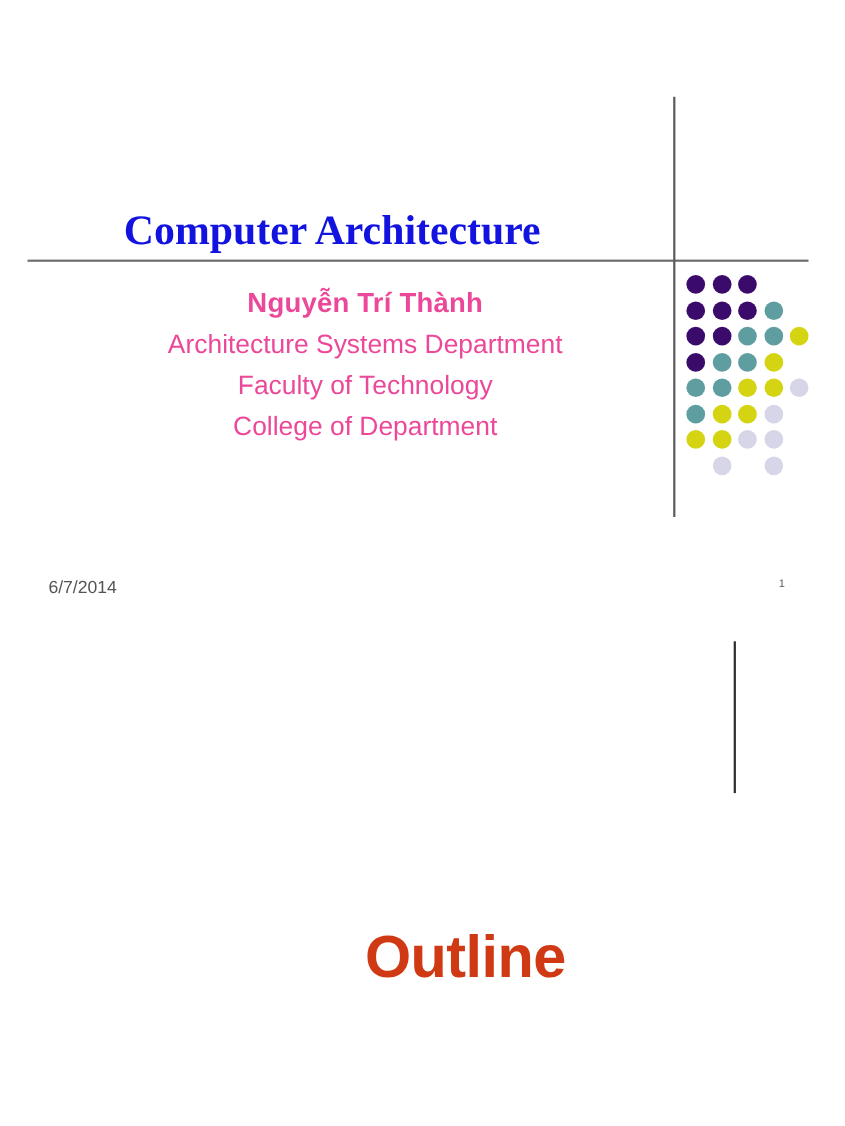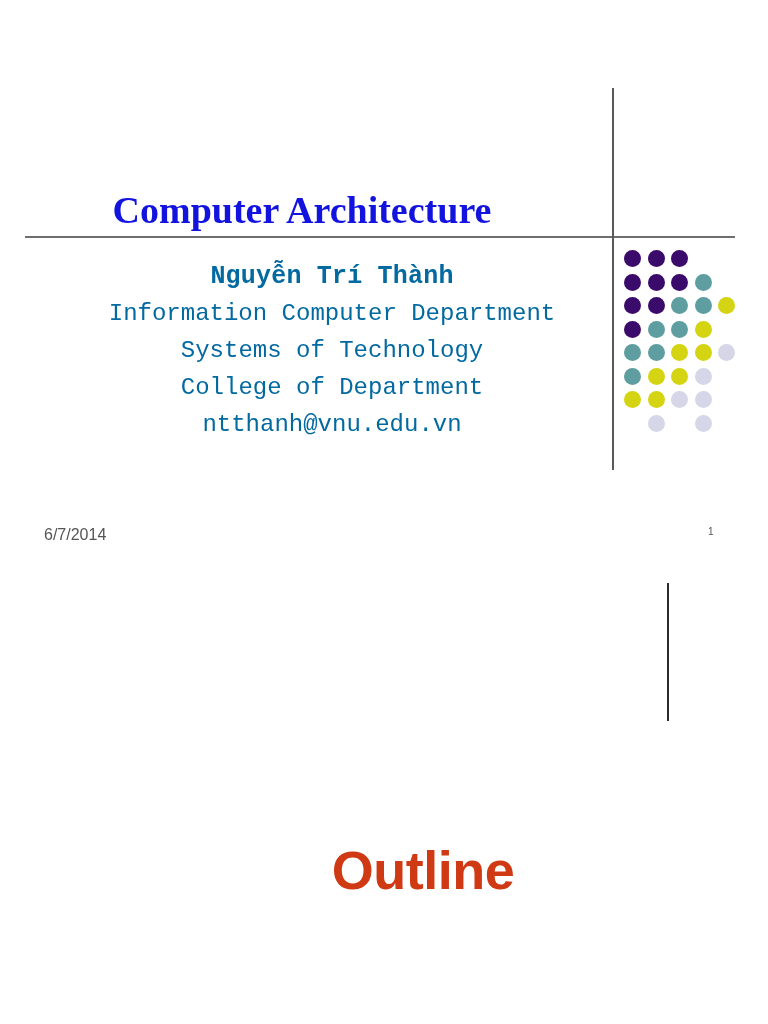--- a/index.html
+++ b/index.html
@@ -57,23 +57,23 @@
   }
 
   #subtitle-block {
     position: absolute;
     left: 0;
     top: 258px;
     width: 664px;
     text-align: center;
   }
   .subtitle-line {
-    font-family: Liberation Mono, monospace;
+    font-family: Liberation Sans, sans-serif;
     font-size: 24px;
-    color: #0369a1;
+    color: #ec4899;
     line-height: 37px;
     white-space: nowrap;
   }
   .subtitle-line.presenter {
     font-weight: bold;
     font-size: 25px;
     letter-spacing: 0.2px;
   }
 
   #footer-date {
@@ -139,24 +139,23 @@
 
 <section id="slide-one">
 
   <div id="title-rule-horizontal"></div>
   <div id="title-rule-vertical"></div>
 
   <h1 id="slide-title">Computer Architecture</h1>
 
   <div id="subtitle-block">
     <div class="subtitle-line presenter">Nguyễn Trí Thành</div>
-    <div class="subtitle-line">Information Computer Department</div>
-    <div class="subtitle-line">Systems of Technology</div>
+    <div class="subtitle-line">Architecture Systems Department</div>
+    <div class="subtitle-line">Faculty of Technology</div>
     <div class="subtitle-line">College of Department</div>
-    <div class="subtitle-line">ntthanh@vnu.edu.vn</div>
   </div>
 
   <div id="footer-date">6/7/2014</div>
   <div id="footer-page-number">1</div>
 
   <div class="dot-grid" id="dot-grid-top" style="left: 624px; top: 250px; width: 134.5px; height: 205px;">
       <span class="dot" style="left: 0px; top: 0px; width: 17px; height: 17px; background: rgb(59, 11, 107);"></span>
       <span class="dot" style="left: 23.5px; top: 0px; width: 17px; height: 17px; background: rgb(59, 11, 107);"></span>
       <span class="dot" style="left: 47px; top: 0px; width: 17px; height: 17px; background: rgb(59, 11, 107);"></span>
       <span class="dot" style="left: 0px; top: 23.5px; width: 17px; height: 17px; background: rgb(59, 11, 107);"></span>

